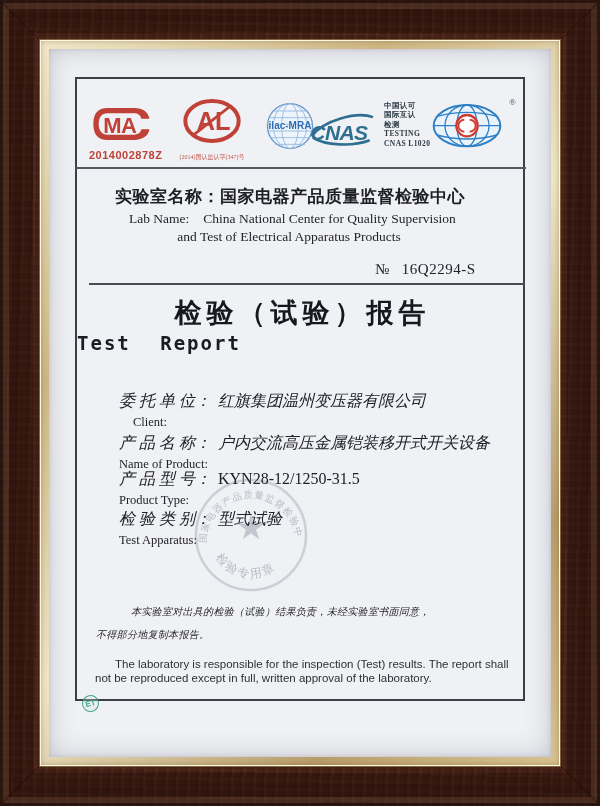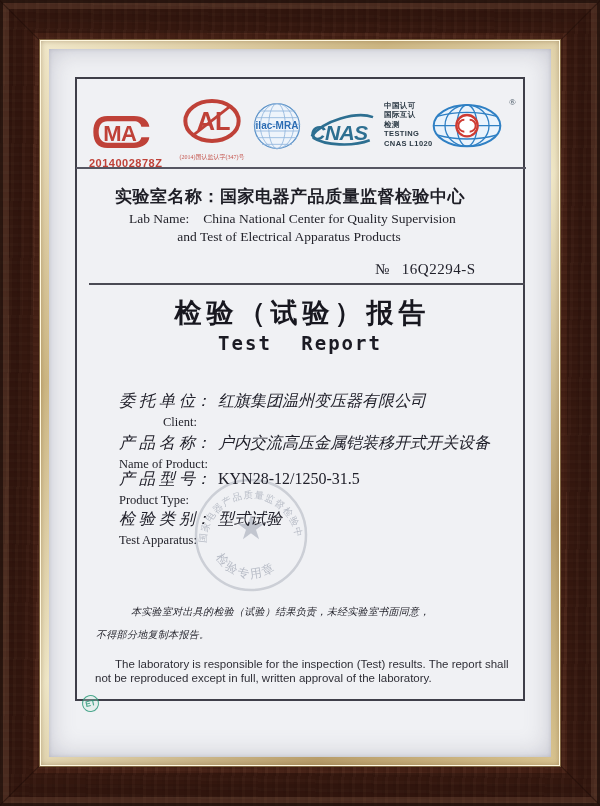--- a/index.html
+++ b/index.html
@@ -34,61 +34,61 @@
   
   .page { position:absolute; inset:49px; background:#f0f1f4;
     box-shadow: inset 0 0 26px rgba(105,105,128,.32), inset 0 0 4px rgba(120,120,140,.28);
   }
   .doc { position:absolute; left:26px; top:28px; width:450px; height:624px;
     border:2px solid #3f3f49; box-sizing:border-box; }
 
   
   .logos { position:absolute; left:4px; top:16px; width:442px; height:72px; }
   .logo { position:absolute; }
-  .logo-cma { left:8px; top:17px; width:66px; text-align:left; }
+  .logo-cma { left:8px; top:9px; width:66px; text-align:left; }
   .cma-num { font-family:"Liberation Sans",sans-serif; font-weight:bold; font-size:11px;
     color:#bf4138; letter-spacing:.5px; margin-top:1px; }
   .logo-cal { left:90px; top:2px; width:82px; text-align:center; }
   .cal-cap { font-size:6px; color:#c4544c; letter-spacing:0; margin-top:2px; white-space:nowrap; }
-  .logo-ilac { left:171px; top:6px; }
+  .logo-ilac { left:184px; top:6px; }
   .logo-cnas { left:228px; top:16px; }
   .acc-block { position:absolute; left:303px; top:6px; width:50px;
-    font-family:Liberation Sans, sans-serif; font-weight:bold; font-size:7.5px;
+    font-family:Liberation Serif, serif; font-weight:bold; font-size:7.5px;
     line-height:9.4px; color:#2c3a45; letter-spacing:.4px; white-space:nowrap; }
   .logo-globe { left:350px; top:8px; }
   .reg-mark { position:absolute; left:428px; top:2px; font-size:9px; color:#3a4a58; }
 
   
   .rule { position:absolute; top:88px; left:-1px; width:450px; height:2px; background:#565662; }
   .lab-zh { position:absolute; top:106px; left:38px; font-family:"Liberation Sans",sans-serif;
     font-weight:bold; font-size:17px; color:#1e1e26; letter-spacing:.5px; white-space:nowrap; }
   .lab-en1 { position:absolute; top:132px; left:52px; font-size:13.5px; color:#23232b; white-space:nowrap; }
   .lab-en1 .lbl { margin-right:14px;text-align:center; }
   .lab-en2 { position:absolute; top:150px; left:0; width:424px; text-align:center;
     font-size:13.5px; color:#23232b; }
   .report-no { position:absolute; top:182px; left:298px; font-size:15px; color:#20202a;
     letter-spacing:.5px; white-space:nowrap; }
   .report-no .no-val { margin-left:12px; }
   .no-line { position:absolute; top:204px; left:12px; width:436px; height:1.5px; background:#4a4a54; }
   .title-zh { position:absolute; top:216px; left:0; width:446px; text-align:center;
     font-family:"Liberation Sans",sans-serif; font-weight:bold; font-size:27px;
     letter-spacing:5px; text-indent:5px; color:#17171f; }
-  .title-en { position:absolute; top:253px; left:0; width:446px; text-align:center;
+  .title-en { position:absolute; top:253px; left:0; width:446px; 
     font-family:"DejaVu Sans Mono",monospace; font-weight:bold; font-size:19px;
     letter-spacing:2px; word-spacing:16px; color:#1b1b24; }
 
   
   .field { position:absolute; left:42px; white-space:nowrap; }
   .f1 { top:312px; } .f2 { top:354px; } .f3 { top:390px; } .f4 { top:430px; }
   .f-zh { font-size:16px; color:#20202a; }
   .kai { font-style:italic; }
   .f-label { display:inline-block; width:99px; }
   .f-value.latin { font-style:normal; font-size:16px; }
   .f-en { font-size:12.5px; color:#23232b; margin-top:3px; font-style:normal; }
-  .f1 .f-en { margin-left:44px; }
+  .f1 .f-en { margin-left:14px; }
 
   
   .seal { position:absolute; left:112px; top:394px; width:124px; height:124px; opacity:.85; }
 
   
   .stmt { position:absolute; white-space:nowrap; }
   .stmt-zh { font-size:10px; color:#26262e; letter-spacing:.3px; }
   .s-zh1 { top:526px; left:54px; }
   .s-zh2 { top:549px; left:19px; }
   .stmt-en { font-family:"Liberation Sans",sans-serif; font-size:11.5px; color:#2e2e36; }

